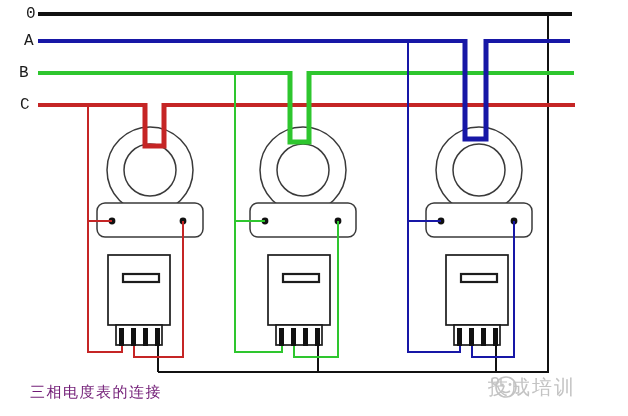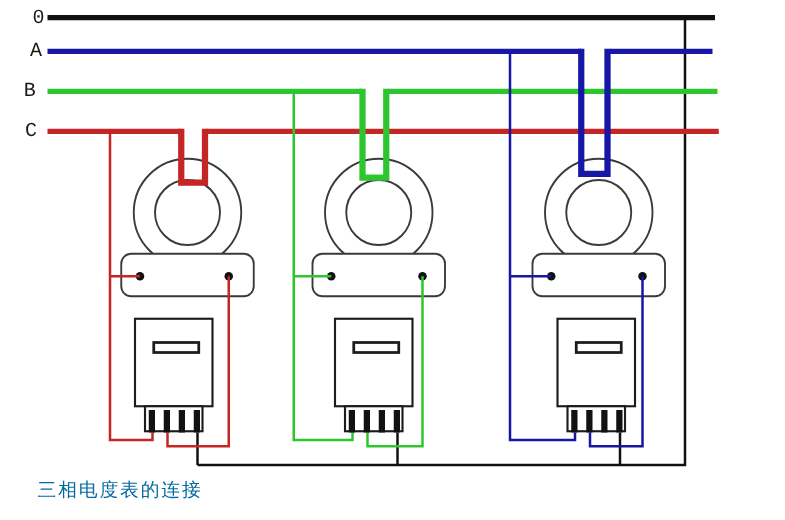--- a/index.html
+++ b/index.html
@@ -6,21 +6,21 @@
   .stage{
     position:relative;width:628px;height:416px;background:#ffffff;overflow:hidden;
     font-family:"Liberation Sans",sans-serif;
   }
   .stage svg{position:absolute;left:0;top:0;}
   .bus-label{
     position:absolute;font-family:"Liberation Mono","DejaVu Sans Mono",monospace;
     font-size:16px;color:#1a1a1a;line-height:16px;
   }
   .caption{
-    position:absolute;top:383px;font-size:15px;color:#0369a1;white-space:nowrap;
+    position:absolute;top:383px;font-size:15px;color:#701a75;white-space:nowrap;
   }
   .caption-left{left:30px;letter-spacing:1.5px;}
   .caption-center{left:209px;letter-spacing:0.5px;}
   .watermark{
     position:absolute;left:488px;top:374px;display:flex;align-items:center;gap:7px;
   }
   .watermark-text{
     font-size:20px;color:var(--watermark,#c3c3c3);letter-spacing:2px;white-space:nowrap;
   }
   
@@ -119,14 +119,24 @@
       <rect class="outline-f2" x="454" y="325" width="46" height="20"></rect>
       <rect class="prong" x="457" y="328" width="5" height="18"></rect>
       <rect class="prong" x="469" y="328" width="5" height="18"></rect>
       <rect class="prong" x="481" y="328" width="5" height="18"></rect>
       <rect class="prong" x="493" y="328" width="5" height="18"></rect>
     </g>
   </svg>
 
   <div class="caption caption-left">三相电度表的连接</div>
 
+  <div class="watermark">
+    <svg width="34" height="26" viewBox="0 0 34 26">
+      <circle class="wm" cx="18" cy="13" r="10"></circle>
+      <circle class="wm" cx="7" cy="7" r="3.2"></circle>
+      <circle cx="14.5" cy="11" r="1.4" fill="var(--watermark,#c3c3c3)"></circle>
+      <circle cx="22" cy="10.5" r="1.4" fill="var(--watermark,#c3c3c3)"></circle>
+      <path class="wm" d="M14,17 q4,3 8,0"></path>
+    </svg>
+    <span class="watermark-text">技成培训</span>
+  </div>
 
 </div>
 
 </body></html>

